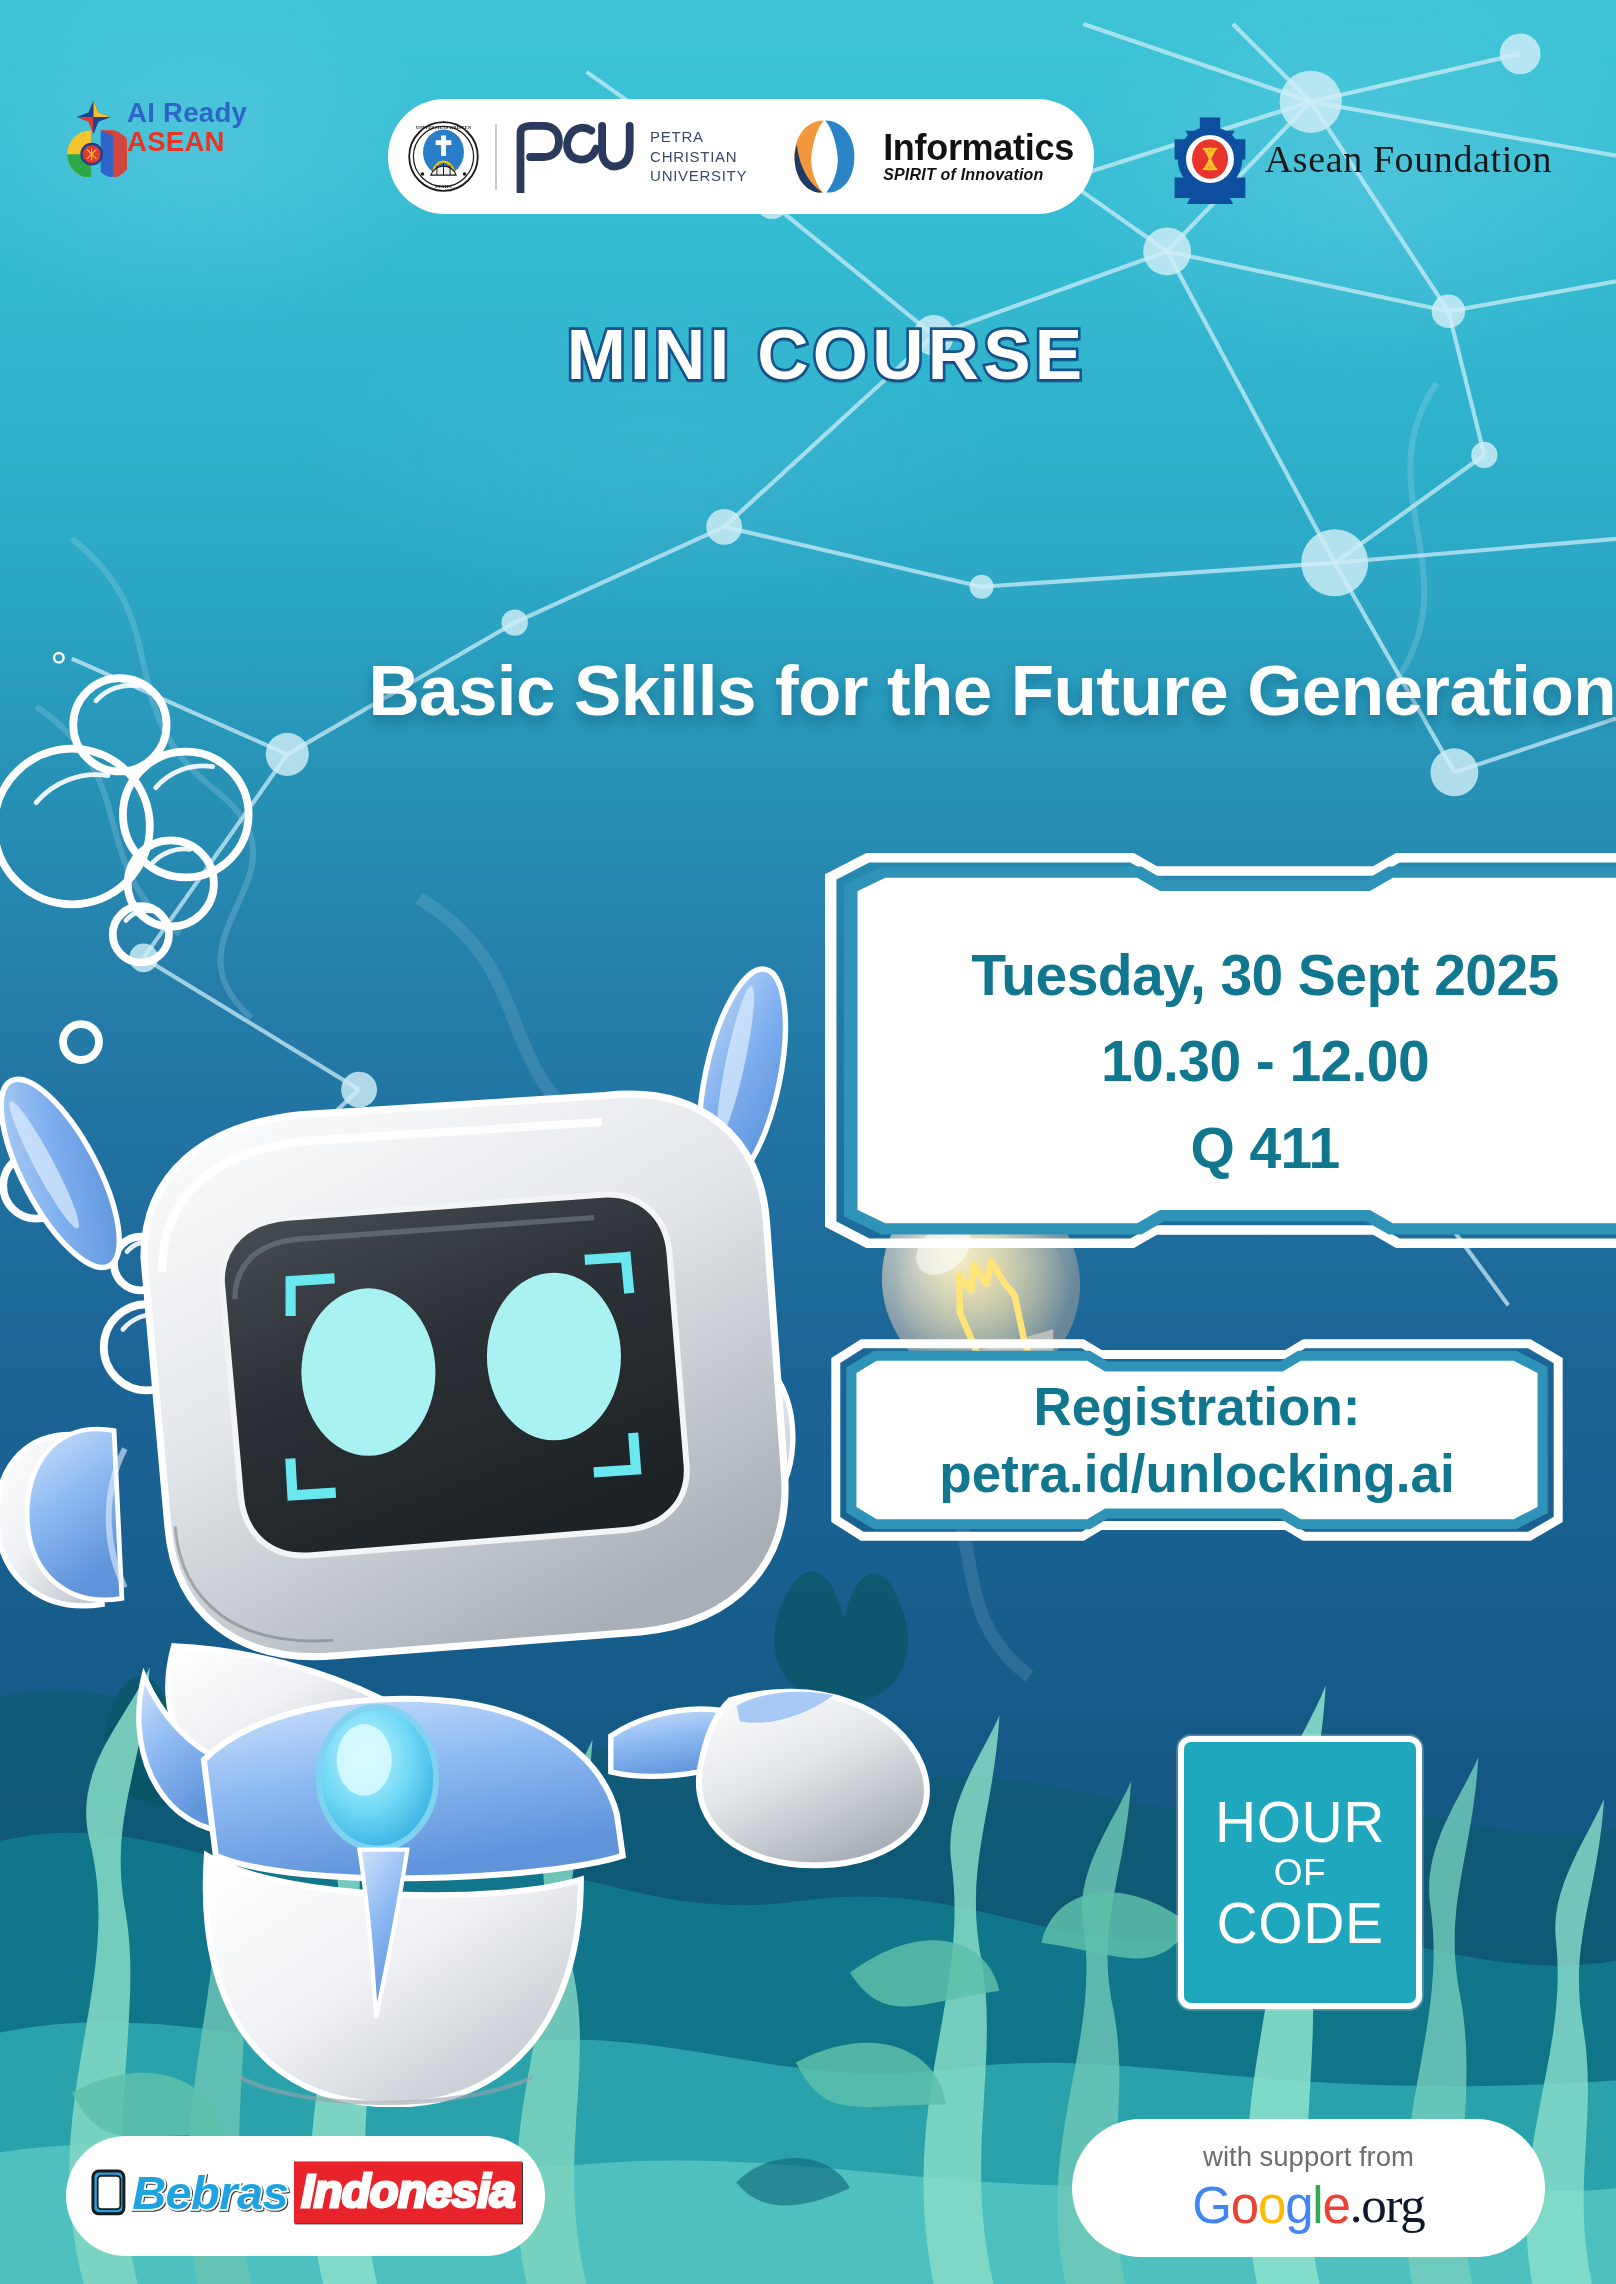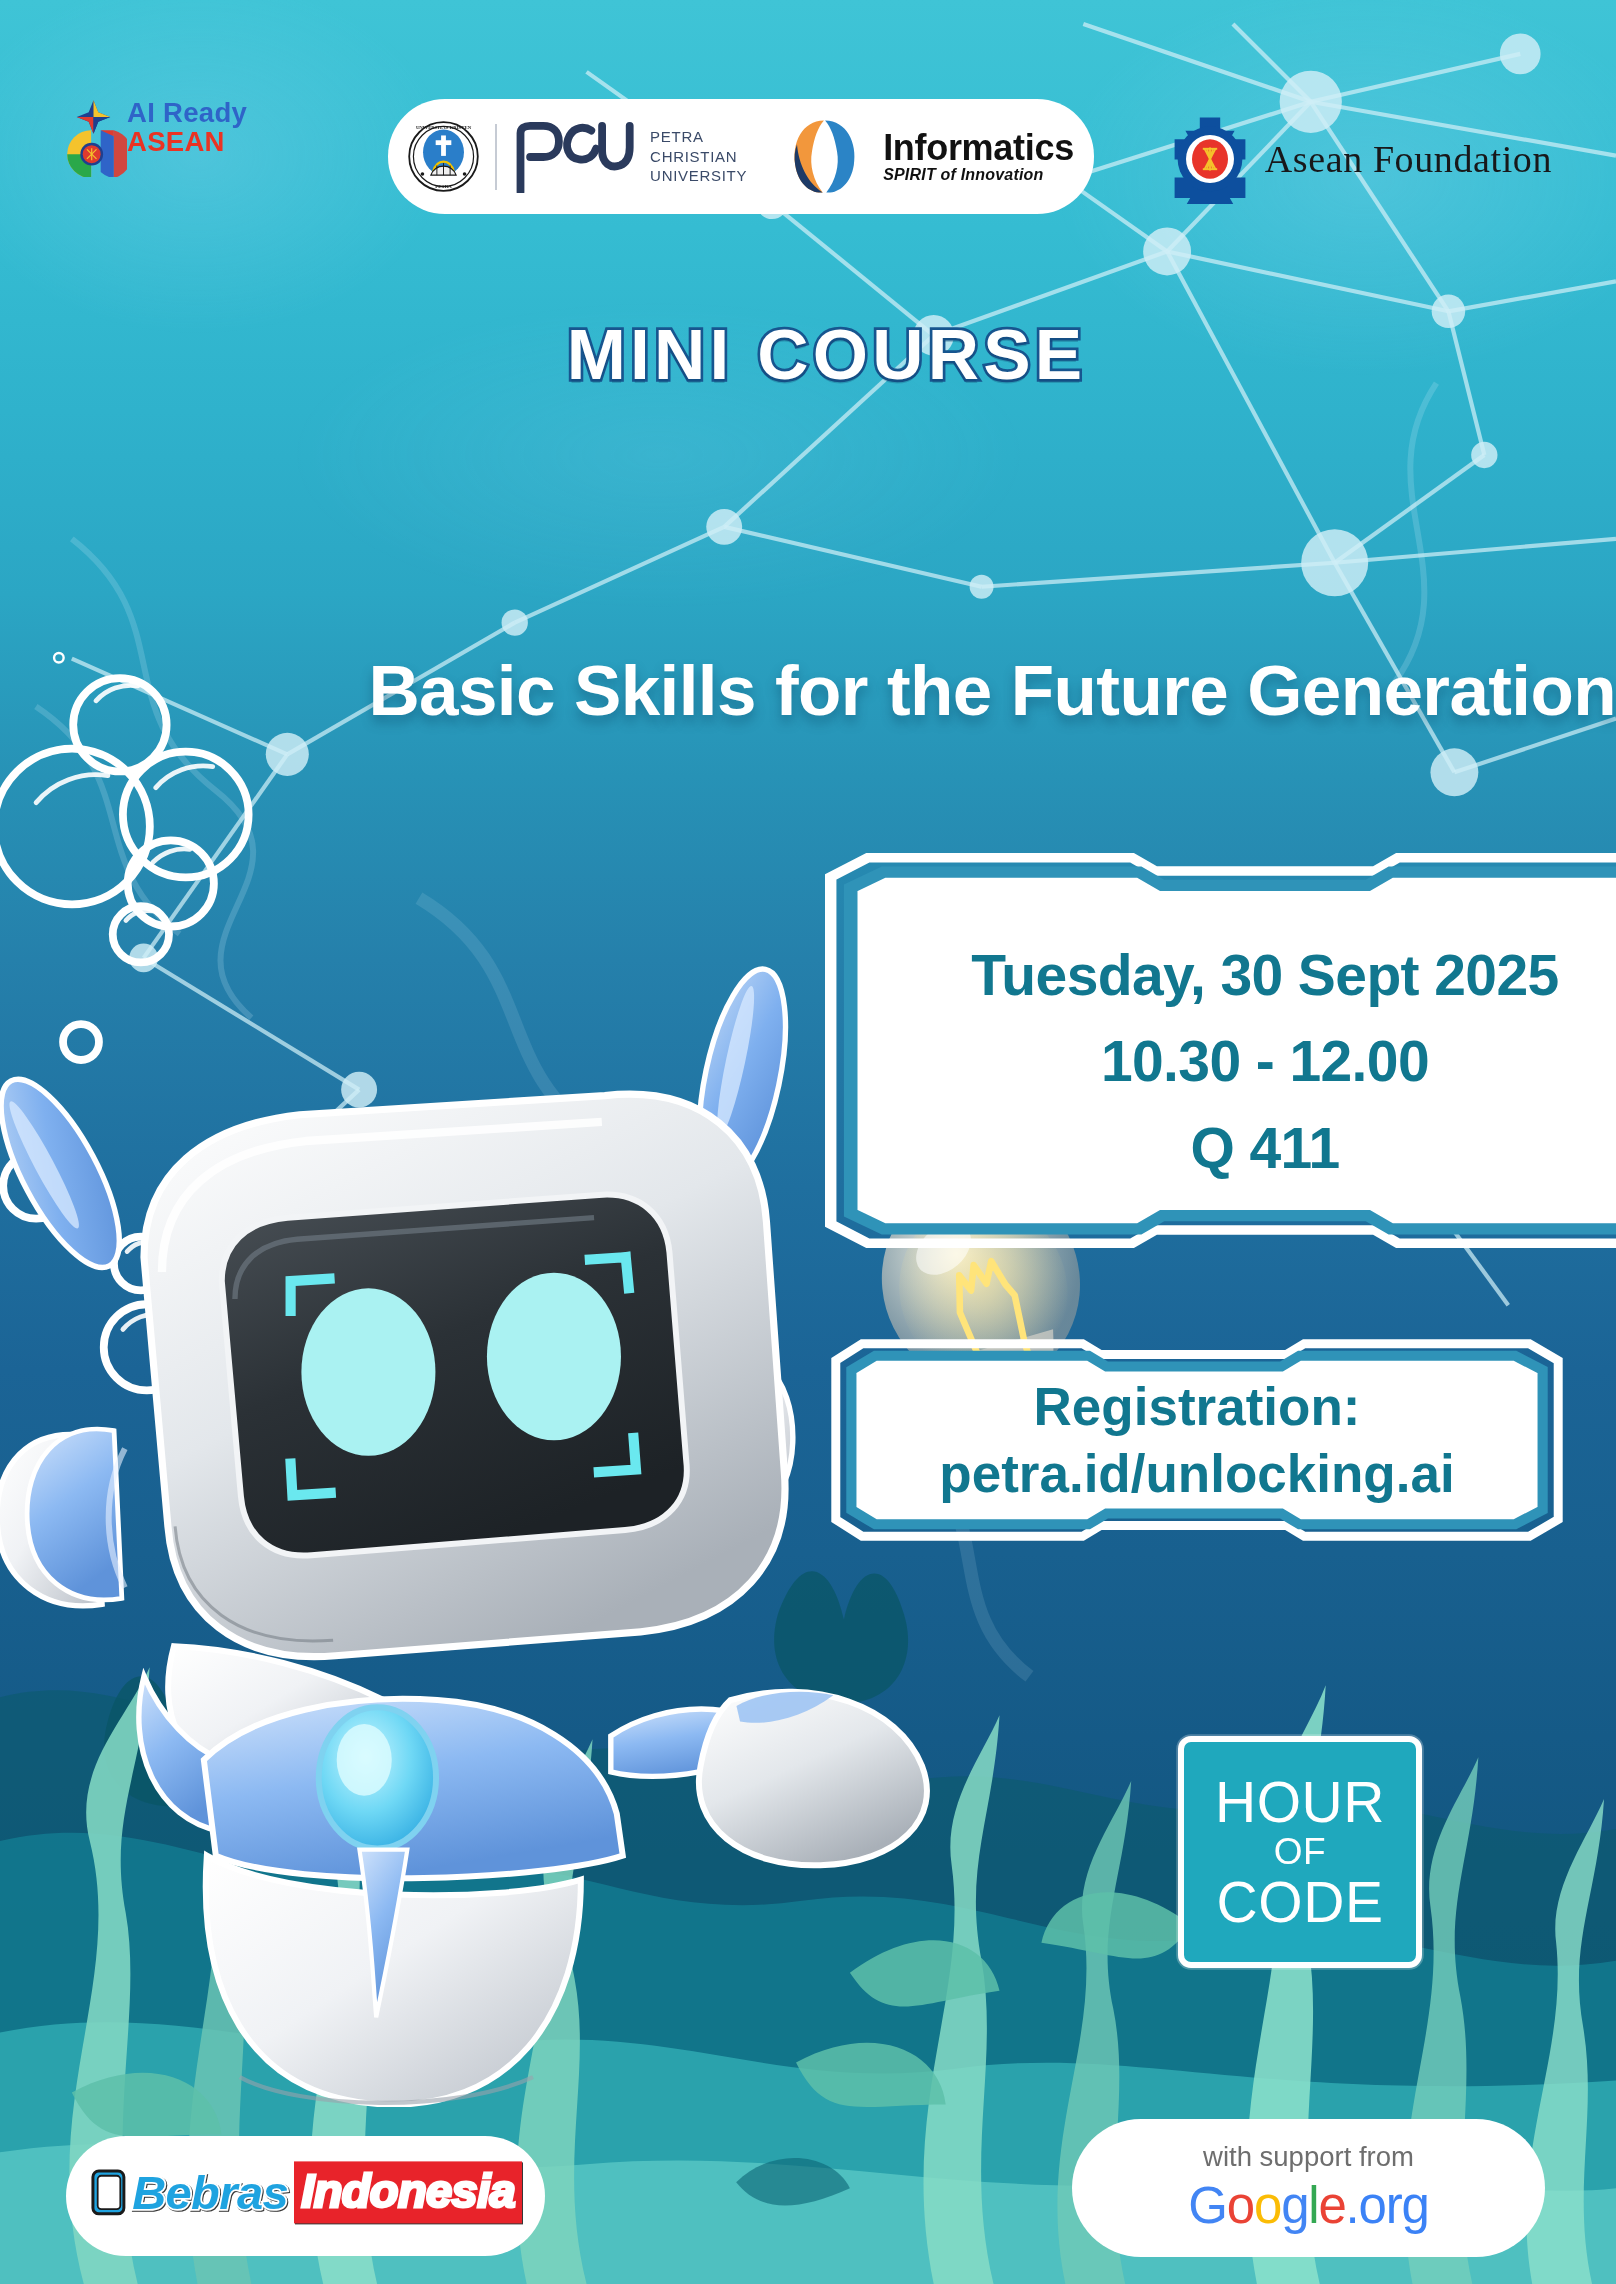--- a/index.html
+++ b/index.html
@@ -117,21 +117,21 @@
   #info-box .content{gap:20.4px; padding-top:21.6px;}
   #info-box .line{font-size:57px; letter-spacing:-0.6px;}
 
   #reg-box{left:831px; top:1339px; width:732px; height:202px;}
   #reg-box .content{gap:6px;}
   #reg-box .l1{font-size:53px;}
   #reg-box .l2{font-size:53px;}
 
   
   .hoc{
-    position:absolute; left:1178px; top:1736px; width:244px; height:232px;
+    position:absolute; left:1178px; top:1736px; width:244px; height:273px;
     background:#1fa8bd; border-radius:13px;
     border:6.6px solid #ffffff;
     display:flex; flex-direction:column; align-items:center; justify-content:center;
     color:#ffffff; line-height:1.02;
     box-shadow:0 0 0 1.8px rgba(255,255,255,.25);
   }
   .hoc .h{font-size:57px; letter-spacing:0.6px;}
   .hoc .o{font-size:37px; letter-spacing:0.6px; margin:2.4px 0;}
   .hoc .c{font-size:57px; letter-spacing:0.6px;}
 
@@ -158,21 +158,21 @@
   }
 
   .pill-google{
     position:absolute; left:1072px; top:2119px; width:473px; height:138px;
     background:#ffffff; border-radius:69px;
     display:flex; flex-direction:column; align-items:center; justify-content:center; gap:2.4px;
   }
   .gsupport{font-size:27.5px; color:#6e6e6e;}
   .gword{font-size:51px; letter-spacing:-1.2px; display:flex;}
   .gword span{font-weight:normal;}
-  .g-b{color:#4285F4;} .g-r{color:#EA4335;} .g-y{color:#FBBC05;} .g-g{color:#34A853;} .g-gray{color:#3b82f6;}
+  .g-b{color:#4285F4;} .g-r{color:#EA4335;} .g-y{color:#FBBC05;} .g-g{color:#34A853;} .g-gray{color:#0f172a;font-family:Liberation Serif, serif;}
 </style>
 </head>
 <body>
 
 <div class="poster">
 
   <div class="caustics">
     <svg viewBox="0 0 2700 3815" preserveAspectRatio="none">
       <defs>
         <linearGradient id="cg" x1="0" y1="0" x2="1" y2="1">

